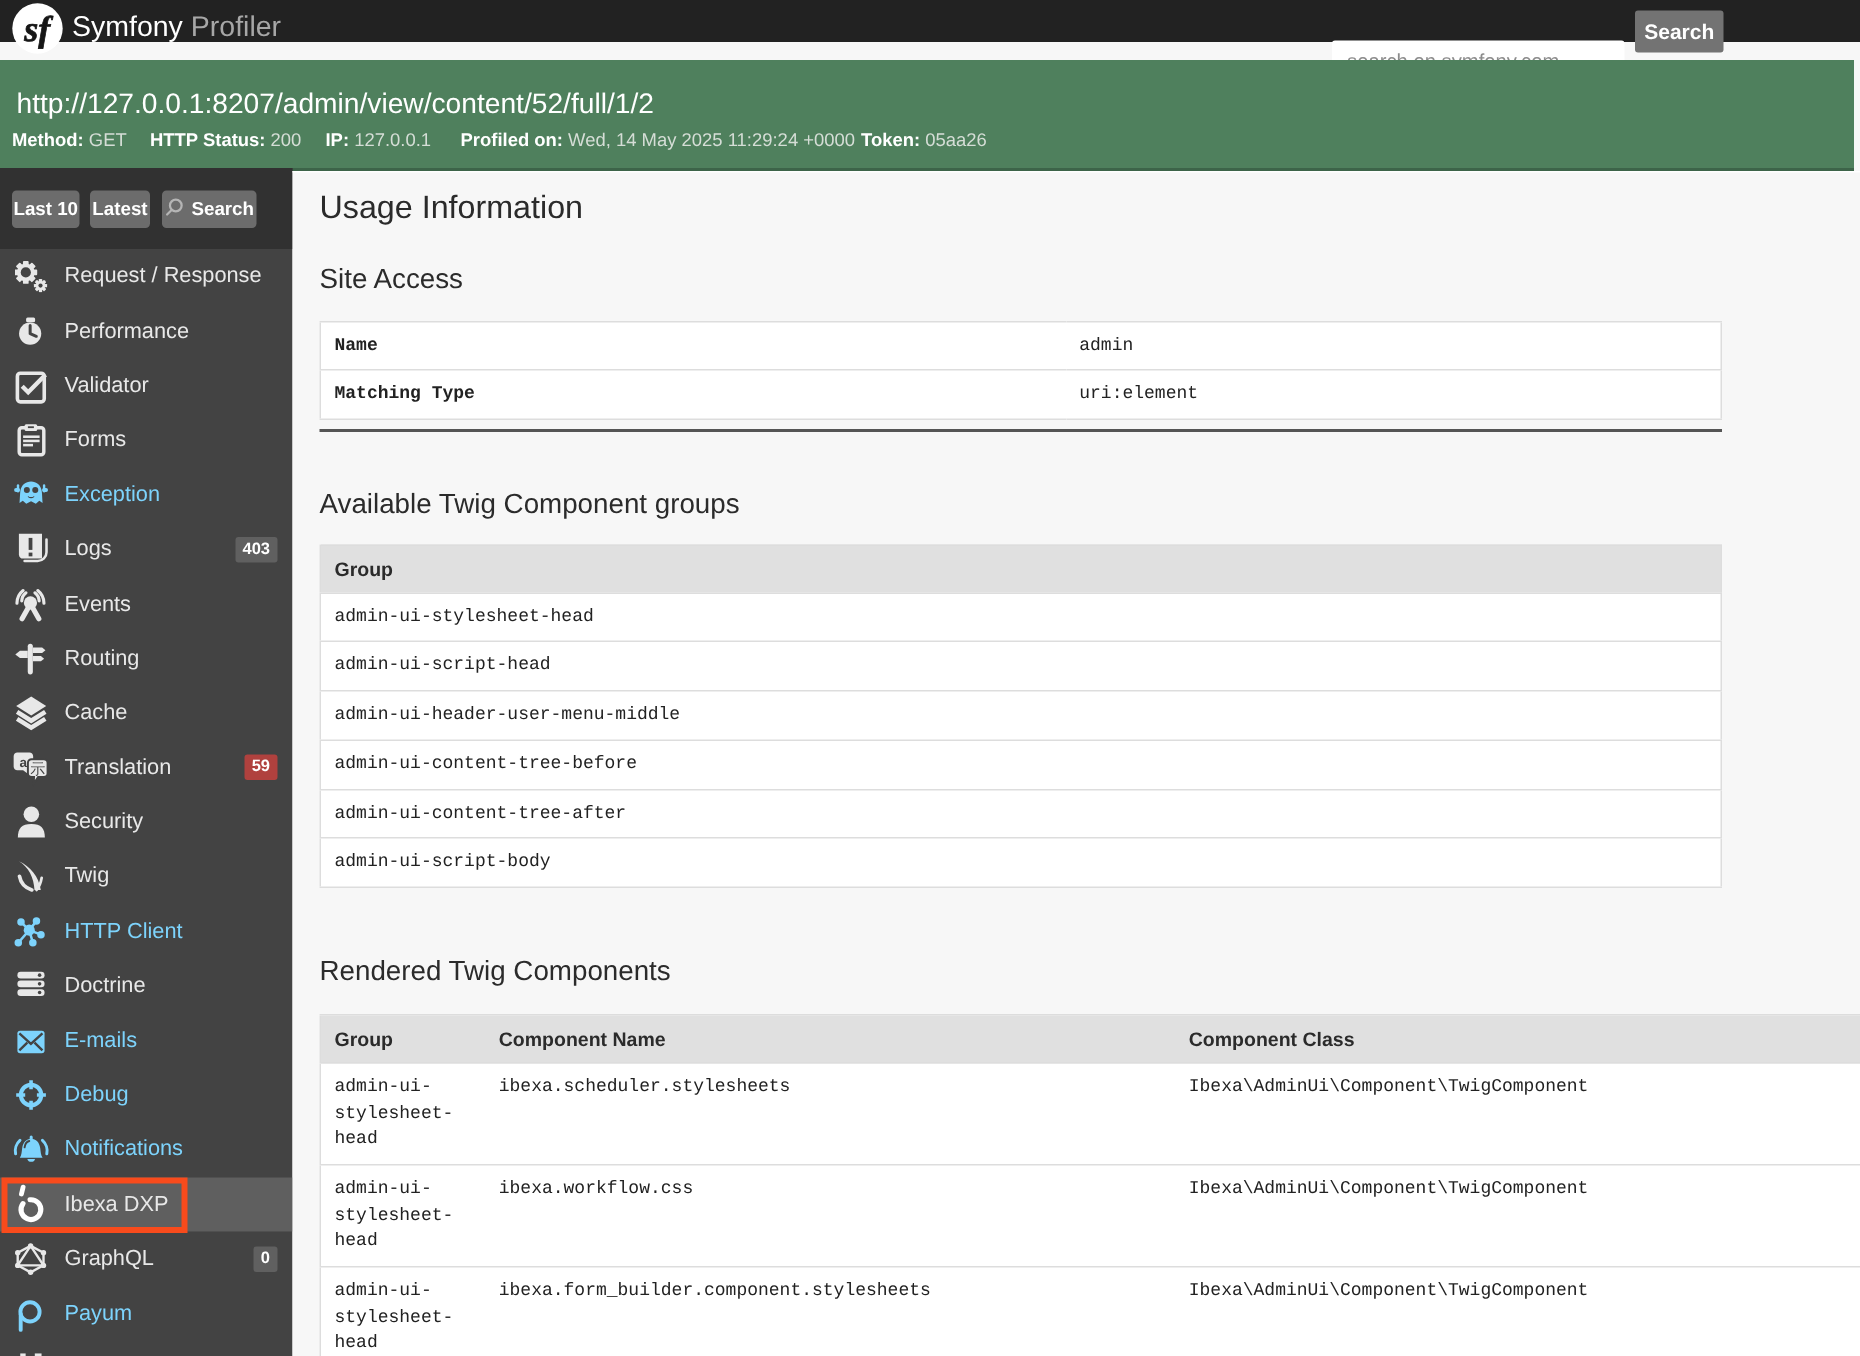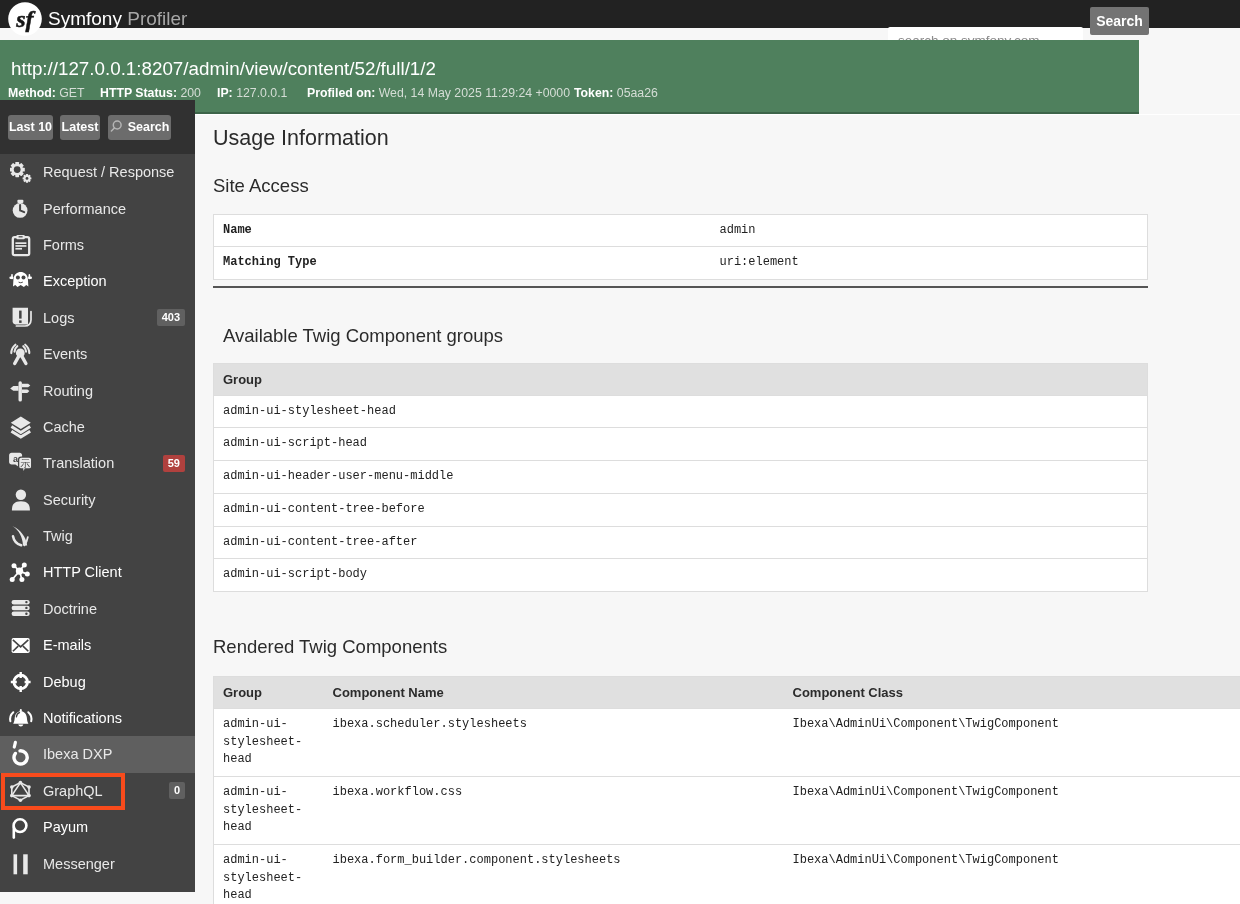--- a/index.html
+++ b/index.html
@@ -8,49 +8,49 @@
 
 
 .topbar { position:absolute; left:0; top:0; width:1240px; height:28px; background:#222222; }
 .logo { position:absolute; left:7px; top:1px; }
 .brand { position:absolute; left:48px; top:8px; font-size:19px; color:#ffffff; letter-spacing:0; }
 .brand span { color:#a7a7a7;margin-top:18px; }
 .sinput { position:absolute; left:888px; top:7px; width:195px; height:27px; background:#ffffff; border-radius:2px; font-size:13.5px; color:#8c8c8c; line-height:27px; padding-left:10px;margin-top:20px; }
 .sbutton { position:absolute; left:1090px; top:7px; width:59px; height:28px; background:#737373; border-radius:2px; color:#ffffff; font-size:14px; font-weight:bold; text-align:center; line-height:28px; }
 
 
-.statusbar { position:absolute; left:0; top:40px; width:1139px; height:74px; background:#4f805d; border-bottom:2px solid #3d6449; }
+.statusbar { position:absolute; left:0; top:40px; width:1236px; height:74px; background:#4f805d; border-bottom:2px solid #3d6449; }
 .url { position:absolute; left:11px; top:18px; font-size:18.8px; color:#ffffff; }
 .meta { position:absolute; left:0; top:46px; font-size:12.3px; color:#d5ddd6; width:1240px; height:16px; }
 .meta b { color:#ffffff; font-weight:bold; }
 .meta span { position:absolute; top:0; white-space:nowrap; }
 .meta .m1{left:8px;} .meta .m2{left:100px;} .meta .m3{left:217px;} .meta .m4{left:307px;} .meta .m5{left:574px;}
 
 
-.sidebar { position:absolute; left:0; top:100px; width:195px; height:792px; background:#434343; }
+.sidebar { position:absolute; left:0; top:112px; width:195px; height:792px; background:#434343; }
 .shortcuts { position:absolute; left:0; top:0; width:195px; height:54px; background:#313131; }
 .sbtn { position:absolute; top:15px; height:25px; background:#6c6c6c; border-radius:3px; color:#ffffff; font-size:12.5px; font-weight:bold; text-align:center; line-height:25px; }
 .sbtn.b1 { left:8px; width:45px; }
 .sbtn.b2 { left:60px; width:40px; }
 .sbtn.b3 { left:108px; width:63px; }
 .menu { position:absolute; left:0; top:54px; width:195px; list-style:none; }
 .menu li { height:36.4px; display:flex; align-items:center; position:relative; color:#e8e8e8; font-size:14.5px; }
 .menu li .ico { width:22px; height:22px; margin-left:10px; margin-right:11px; flex:none; display:flex; align-items:center; justify-content:center; }
-.menu li.dim { color:#ffffff; }
+.menu li.dim { color:#7dd3fc; }
 .menu li.sel { background:#5f5f5f; }
 .badge { position:absolute; right:10px; top:50%; margin-top:-8.5px; height:17px; line-height:17px; border-radius:2px; background:#606060; color:#ffffff; font-size:11px; font-weight:bold; padding:0 5px; }
 .badge.red { background:#b0413e; }
 .redbox { position:absolute; left:1px; top:673px; width:124px; height:37px; border:4px solid #f84b1c; z-index:5; }
 
 
 .content { position:absolute; left:195px; top:114px; width:1045px; height:790px; background:#f7f7f7; overflow:hidden; padding-left:18px; border-top:1px solid #ffffff; }
 h2 { font-size:21.5px; font-weight:normal; color:#2b2b2b; margin-top:11px; }
 h3 { font-size:18.5px; font-weight:normal; color:#2b2b2b; }
 h3.s1 { margin-top:24px; }
-h3.s2 { margin-top:37px;margin-left:10px; }
+h3.s2 { margin-top:37px; }
 h3.s3 { margin-top:44px; }
 table { border-collapse:collapse; background:#ffffff; }
 table, td, th { border:1px solid #dddddd;padding-left:45px; }
 td, th { border-left:none; border-right:none; }
 table { border-left:1px solid #dddddd; border-right:1px solid #dddddd; }
 th { background:#e0e0e0; text-align:left; font-size:13px; color:#2b2b2b; padding:7px 9px; line-height:17px; }
 td { font-family:"Liberation Mono", monospace; font-size:12px; color:#222222; padding:7px 9px; vertical-align:top; line-height:17.5px; }
 td.b { font-weight:bold; }
 .t1 { width:935px; margin-top:16.5px; }
 .t1 td { height:32.5px; }
@@ -128,20 +128,26 @@
           <svg width="22" height="22" viewBox="0 0 22 22">
             <g fill="currentColor">
               <rect x="7.4" y="1.7" width="6" height="3.2" rx="1"></rect>
               <circle cx="10.1" cy="12.4" r="7.4"></circle>
             </g>
             <path d="M10.1,12.4 L10.1,7.0 M10.1,12.4 L14.2,14.2" stroke="#434343" stroke-width="2" stroke-linecap="round" fill="none"></path>
           </svg>
         </span>Performance</li>
     <li><span class="ico">
           <svg width="22" height="22" viewBox="0 0 22 22" style="overflow:visible">
+            <rect x="1.6" y="2.8" width="17.9" height="19.1" rx="2" fill="none" stroke="currentColor" stroke-width="2.4"></rect>
+            <path d="M4.8,11.5 L8.8,15.5 L20.3,3.8" stroke="currentColor" stroke-width="2.9" fill="none"></path>
+          </svg>
+        </span>Validator</li>
+    <li><span class="ico">
+          <svg width="22" height="22" viewBox="0 0 22 22" style="overflow:visible">
             <rect x="2.8" y="3.2" width="16.4" height="18" rx="1.8" fill="none" stroke="currentColor" stroke-width="2.3"></rect>
             <rect x="6.4" y="0.9" width="8.4" height="4.4" rx="1" fill="currentColor"></rect>
             <rect x="8.6" y="2.2" width="4" height="1.2" fill="#434343"></rect>
             <rect x="5.4" y="8.3" width="11" height="1.7" fill="currentColor"></rect>
             <rect x="5.4" y="11.1" width="11" height="1.7" fill="currentColor"></rect>
             <rect x="5.4" y="13.9" width="6.6" height="1.7" fill="currentColor"></rect>
           </svg>
         </span>Forms</li>
     <li class="dim"><span class="ico">
           <svg width="22" height="22" viewBox="0 0 22 22" style="overflow:visible">

